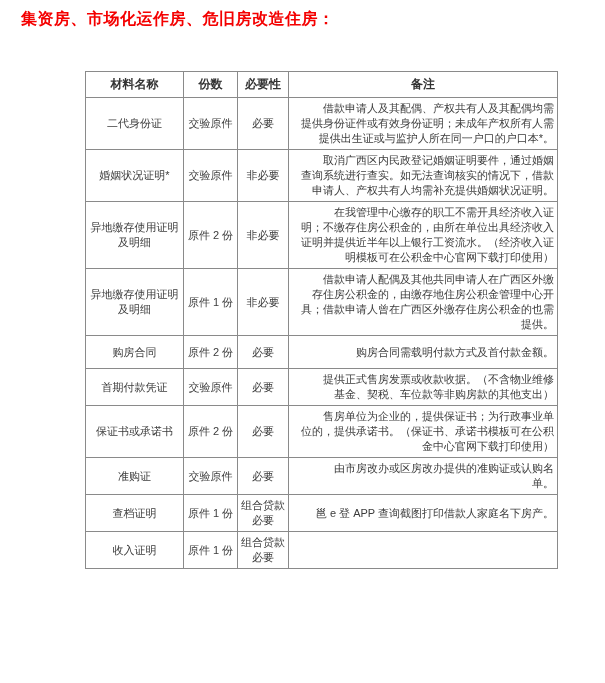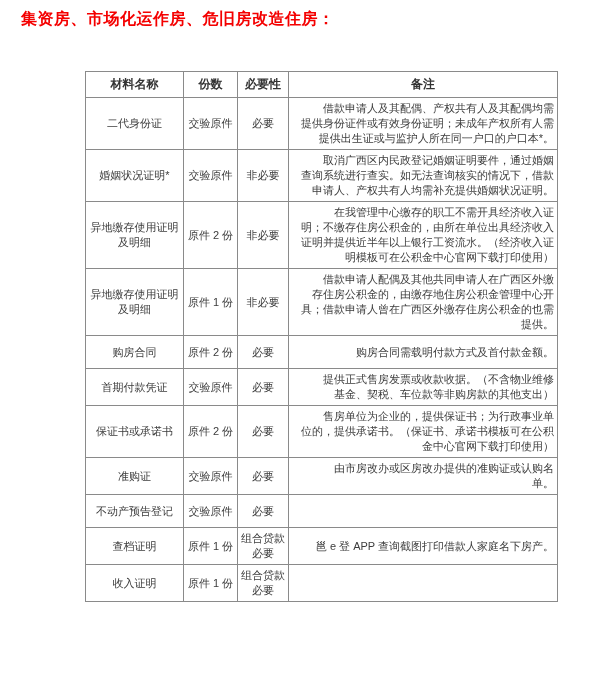--- a/index.html
+++ b/index.html
@@ -143,28 +143,20 @@
   </tr>
         <tr class="material-row">
     <td class="name-cell">准购证</td>
     <td class="copies-cell">交验原件</td>
     <td class="necessity-cell">必要</td>
     <td class="note-cell">
       <p class="note-text">由市房改办或区房改办提供的准购证或认购名单。</p>
     </td>
   </tr>
         <tr class="material-row">
-    <td class="name-cell">不动产预告登记</td>
-    <td class="copies-cell">交验原件</td>
-    <td class="necessity-cell">必要</td>
-    <td class="note-cell">
-      <p class="note-text"></p>
-    </td>
-  </tr>
-        <tr class="material-row">
     <td class="name-cell">查档证明</td>
     <td class="copies-cell">原件 1 份</td>
     <td class="necessity-cell">组合贷款必要</td>
     <td class="note-cell">
       <p class="note-text">邕 e 登 APP 查询截图打印借款人家庭名下房产。</p>
     </td>
   </tr>
         <tr class="material-row">
     <td class="name-cell">收入证明</td>
     <td class="copies-cell">原件 1 份</td>

